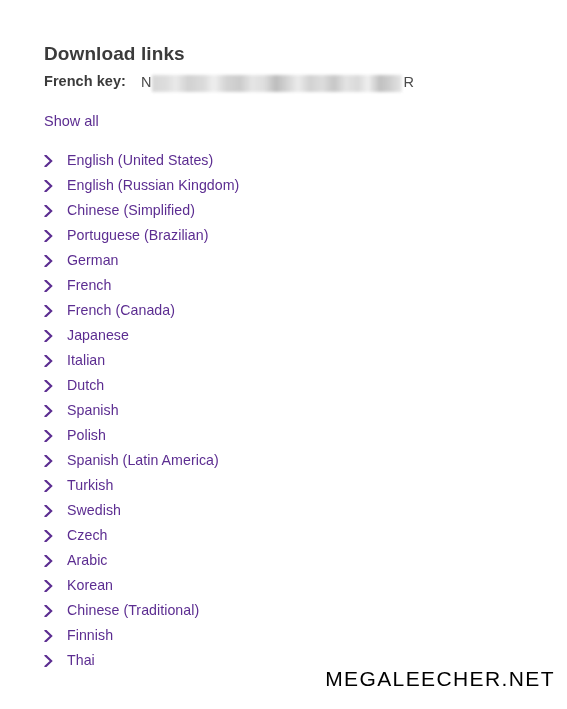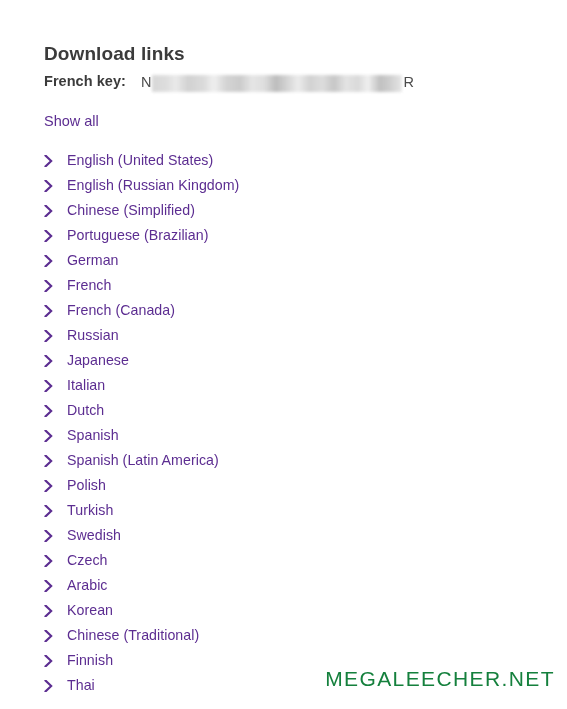--- a/index.html
+++ b/index.html
@@ -118,21 +118,21 @@
     cursor: pointer;
   }
 
   .watermark {
     position: absolute;
     right: 12px;
     bottom: 18px;
     font-size: 21px;
     line-height: 24px;
     letter-spacing: 1.4px;
-    color: #15803d;
+    color: #000000;
     font-weight: 400;
     user-select: none;
     white-space: nowrap;
   }
 </style>
 </head>
 <body>
 
 <div class="page">
 
@@ -203,28 +203,20 @@
           </svg>
         </span>
         <a class="lang-link">French (Canada)</a>
       </li>
       <li class="lang-item">
         <span class="chevron-icon">
           <svg width="9" height="12" viewBox="0 0 9 12" aria-hidden="true">
             <path d="M1.6 0.6 L7.2 6 L1.6 11.4" fill="none" stroke="currentColor" stroke-width="2.1" stroke-linecap="square" stroke-linejoin="miter"></path>
           </svg>
         </span>
-        <a class="lang-link">Russian</a>
-      </li>
-      <li class="lang-item">
-        <span class="chevron-icon">
-          <svg width="9" height="12" viewBox="0 0 9 12" aria-hidden="true">
-            <path d="M1.6 0.6 L7.2 6 L1.6 11.4" fill="none" stroke="currentColor" stroke-width="2.1" stroke-linecap="square" stroke-linejoin="miter"></path>
-          </svg>
-        </span>
         <a class="lang-link">Japanese</a>
       </li>
       <li class="lang-item">
         <span class="chevron-icon">
           <svg width="9" height="12" viewBox="0 0 9 12" aria-hidden="true">
             <path d="M1.6 0.6 L7.2 6 L1.6 11.4" fill="none" stroke="currentColor" stroke-width="2.1" stroke-linecap="square" stroke-linejoin="miter"></path>
           </svg>
         </span>
         <a class="lang-link">Italian</a>
       </li>
@@ -243,36 +235,36 @@
           </svg>
         </span>
         <a class="lang-link">Spanish</a>
       </li>
       <li class="lang-item">
         <span class="chevron-icon">
           <svg width="9" height="12" viewBox="0 0 9 12" aria-hidden="true">
             <path d="M1.6 0.6 L7.2 6 L1.6 11.4" fill="none" stroke="currentColor" stroke-width="2.1" stroke-linecap="square" stroke-linejoin="miter"></path>
           </svg>
         </span>
+        <a class="lang-link">Polish</a>
+      </li>
+      <li class="lang-item">
+        <span class="chevron-icon">
+          <svg width="9" height="12" viewBox="0 0 9 12" aria-hidden="true">
+            <path d="M1.6 0.6 L7.2 6 L1.6 11.4" fill="none" stroke="currentColor" stroke-width="2.1" stroke-linecap="square" stroke-linejoin="miter"></path>
+          </svg>
+        </span>
         <a class="lang-link">Spanish (Latin America)</a>
       </li>
       <li class="lang-item">
         <span class="chevron-icon">
           <svg width="9" height="12" viewBox="0 0 9 12" aria-hidden="true">
             <path d="M1.6 0.6 L7.2 6 L1.6 11.4" fill="none" stroke="currentColor" stroke-width="2.1" stroke-linecap="square" stroke-linejoin="miter"></path>
           </svg>
         </span>
-        <a class="lang-link">Polish</a>
-      </li>
-      <li class="lang-item">
-        <span class="chevron-icon">
-          <svg width="9" height="12" viewBox="0 0 9 12" aria-hidden="true">
-            <path d="M1.6 0.6 L7.2 6 L1.6 11.4" fill="none" stroke="currentColor" stroke-width="2.1" stroke-linecap="square" stroke-linejoin="miter"></path>
-          </svg>
-        </span>
         <a class="lang-link">Turkish</a>
       </li>
       <li class="lang-item">
         <span class="chevron-icon">
           <svg width="9" height="12" viewBox="0 0 9 12" aria-hidden="true">
             <path d="M1.6 0.6 L7.2 6 L1.6 11.4" fill="none" stroke="currentColor" stroke-width="2.1" stroke-linecap="square" stroke-linejoin="miter"></path>
           </svg>
         </span>
         <a class="lang-link">Swedish</a>
       </li>

